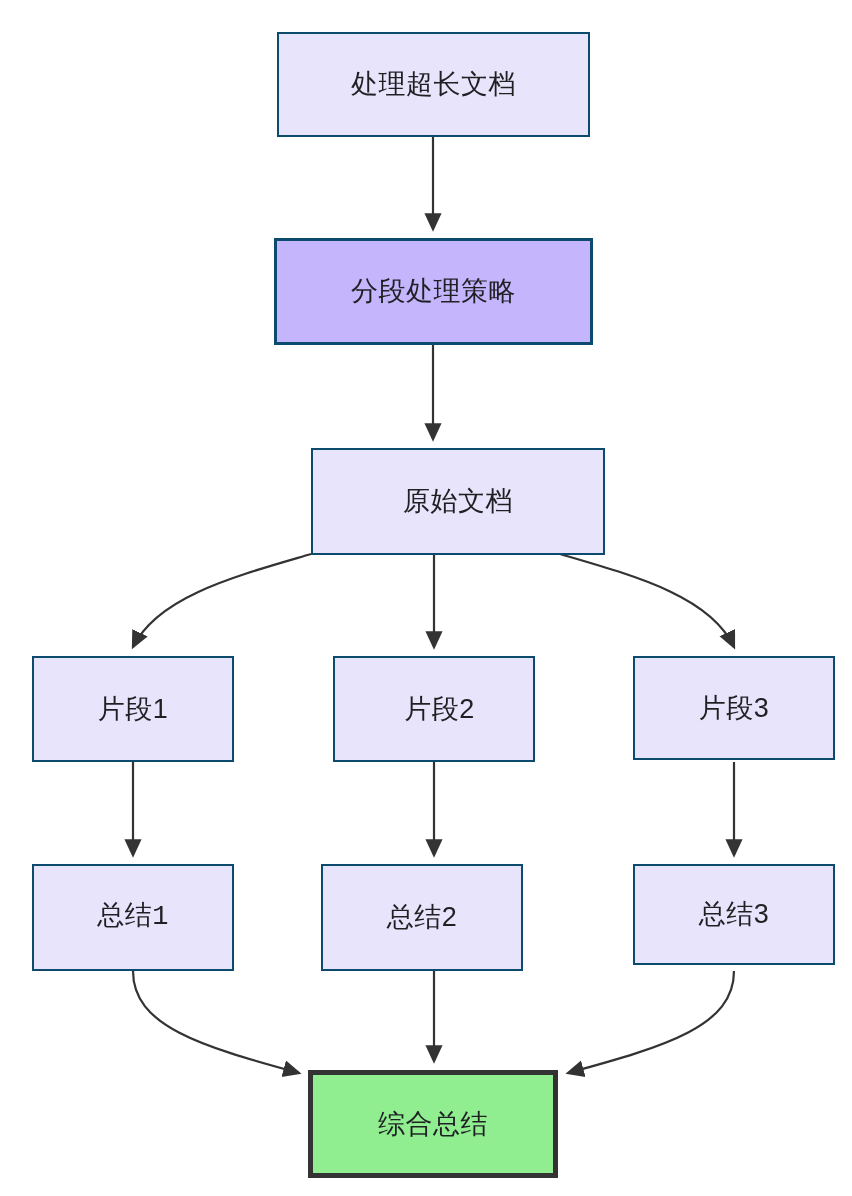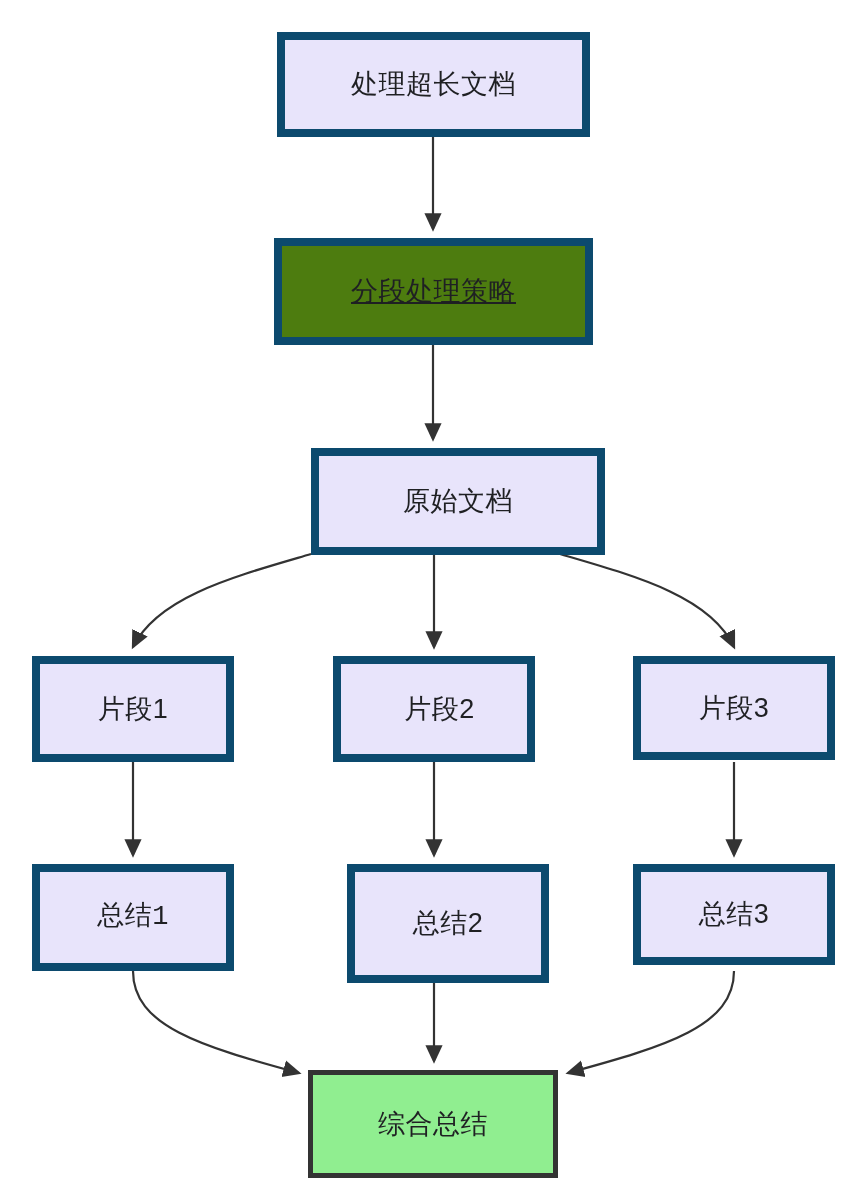--- a/index.html
+++ b/index.html
@@ -33,26 +33,25 @@
     justify-content: center;
     text-align: center;
     color: #1f2023;
     font-size: 27px;
     line-height: 1.2;
     letter-spacing: 0.5px;
     white-space: nowrap;
   }
   .node.normal {
     background: #e8e4fb;
-    border: 8px solid #0c4a6e;
+    border: 2px solid #0c4a6e;
   }
   .node.highlight {
-    background: #4d7c0f;
-    border: 8px solid #0c4a6e;
-    text-decoration: underline;
+    background: #c4b5fd;
+    border: 3px solid #0c4a6e;
   }
   .node.terminal {
     background: #90ee90;
     border: 5px solid #333333;
   }
   .node-label {
     display: block;
   }
 </style>
 </head>
@@ -103,21 +102,21 @@
   </div>
 
   <div class="node normal" style="left:633px; top:656px; width:202px; height:104px;">
     <span class="node-label">片段3</span>
   </div>
 
   <div class="node normal" style="left:32px; top:864px; width:202px; height:107px;font-family:Liberation Mono, monospace;">
     <span class="node-label">总结1</span>
   </div>
 
-  <div class="node normal" style="left:347px; top:864px; width:202px; height:119px;">
+  <div class="node normal" style="left:321px; top:864px; width:202px; height:107px;">
     <span class="node-label">总结2</span>
   </div>
 
   <div class="node normal" style="left:633px; top:864px; width:202px; height:101px;">
     <span class="node-label">总结3</span>
   </div>
 
   <div class="node terminal" style="left:308px; top:1070px; width:250px; height:108px;">
     <span class="node-label">综合总结</span>
   </div>

